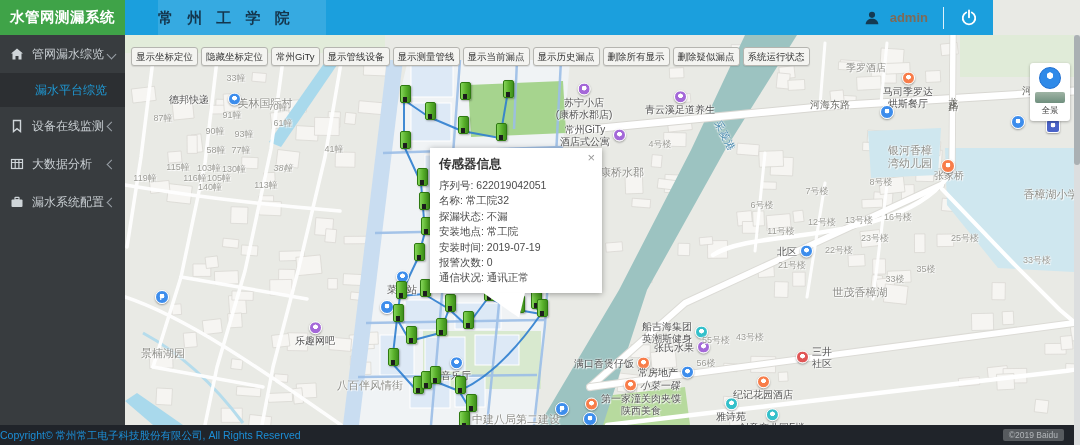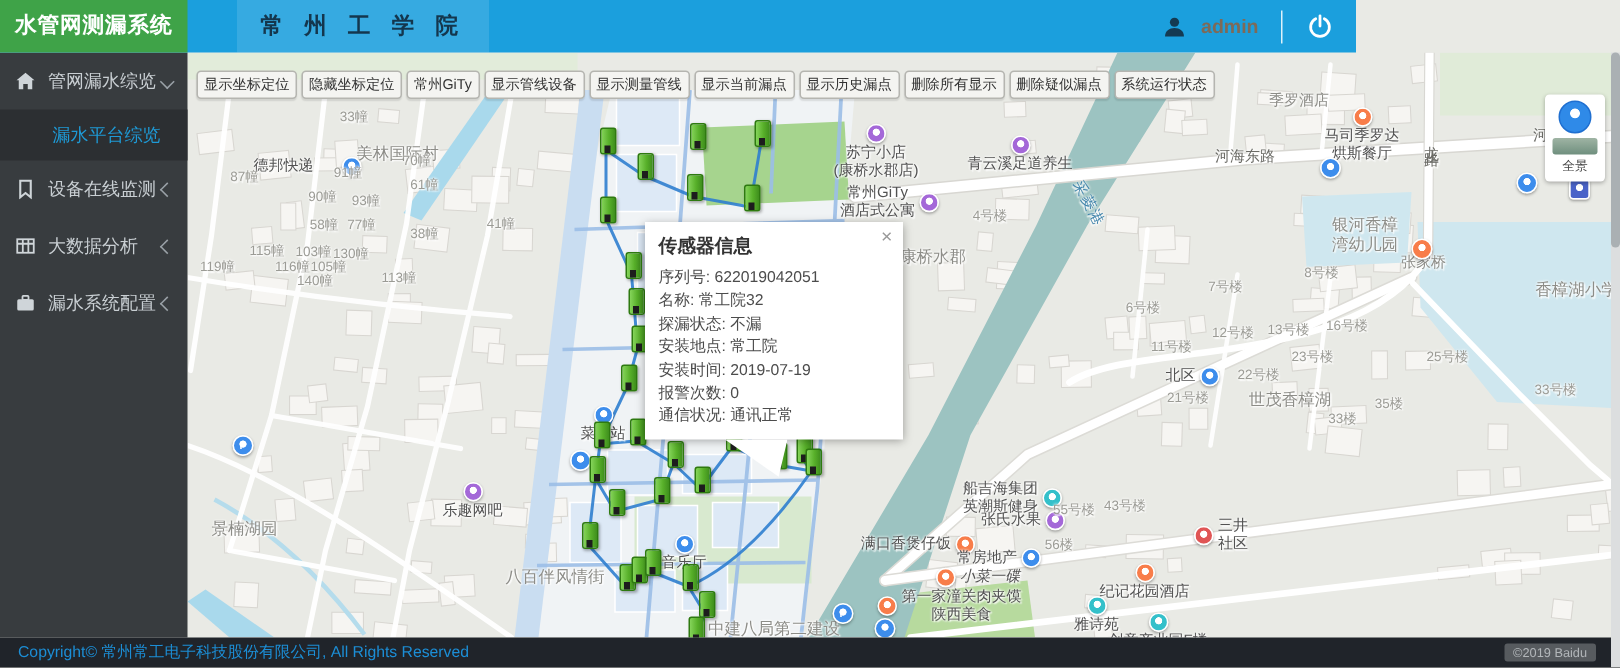--- a/index.html
+++ b/index.html
@@ -1,23 +1,23 @@
 <!DOCTYPE html>
 <html><head>
 <meta charset="utf-8">
 <style>
   html,body{margin:0;padding:0;background:#2a2d30;}
   #app{position:relative;width:1080px;height:445px;overflow:hidden;background:#e9eae5;
        font-family:"Liberation Sans","DejaVu Sans",sans-serif;}
   
-  #header{position:absolute;left:0;top:0;width:904px;height:35px;background:#1b9fdd;z-index:90;}
+  #header{position:absolute;left:0;top:0;width:993px;height:35px;background:#1b9fdd;z-index:90;}
   #brand{position:absolute;left:0;top:0;width:125px;height:35px;background:#3fa348;color:#fff;
          font-size:14.5px;font-weight:bold;text-align:center;line-height:35px;letter-spacing:.5px;}
   #title-band{position:absolute;left:158px;top:0;width:168px;height:35px;background:rgba(255,255,255,.12);}
-  #org-title{position:absolute;left:158px;top:0;width:168px;height:35px;line-height:35px;text-align:center;
+  #org-title{position:absolute;left:158px;top:0;width:168px;height:35px;line-height:35px;text-align:left;
              color:#14364d;font-size:15px;font-weight:bold;letter-spacing:5px;white-space:nowrap;}
   #user-area{position:absolute;right:0;top:0;height:35px;display:flex;align-items:center;gap:9px;padding-right:14px;}
   #user-name{color:#7e6a57;font-size:13px;font-weight:bold;}
   #user-divider{width:1px;height:22px;background:rgba(255,255,255,.85);margin:0 6px;}
   
   #sidebar{position:absolute;left:0;top:35px;width:125px;height:390px;background:#383c3f;z-index:80;}
   .s-item{height:38px;display:flex;align-items:center;padding:0 10px;color:#c9cfd3;font-size:12px;cursor:pointer;}
   .s-item .icn{width:14px;height:14px;margin-right:8px;flex:none;display:inline-flex;}
   .s-item .s-label{white-space:nowrap;}
   .chev{margin-left:auto;width:6px;height:6px;border:solid #9aa1a7;border-width:0 1.5px 1.5px 0;display:inline-block;flex:none;}
@@ -71,21 +71,21 @@
         box-shadow:0 1px 3px rgba(0,0,0,.3);z-index:45;display:flex;flex-direction:column;align-items:center;padding-top:4px;cursor:pointer;}
   .pano-ball{width:20px;height:20px;border-radius:50%;background:radial-gradient(circle at 50% 38%,#fff 3px,#2f8ae8 3.5px 100%);
              border:1px solid #1f6fd0;}
   .pano-img{width:30px;height:11px;background:linear-gradient(#9fb4a4,#6f8f7e);border-radius:2px;margin-top:3px;}
   .pano-label{font-size:8.5px;color:#444;margin-top:2px;}
   
   #scrollbar{position:absolute;left:1074px;top:35px;width:6px;height:410px;background:#dcdedf;z-index:95;}
   #scroll-thumb{position:absolute;left:0;top:0;width:6px;height:130px;background:#aab0b3;border-radius:3px;}
   
   #footer{position:absolute;left:0;top:425px;width:1080px;height:20px;background:#20242a;z-index:92;}
-  #copyright{font-size:10.5px;color:#1c8ed6;line-height:20px;padding-left:12px;border-radius:10px;}
+  #copyright{font-size:10.5px;color:#1c8ed6;line-height:20px;padding-left:0;border-radius:10px;}
   #attribution{position:absolute;right:16px;top:4px;height:12px;line-height:12px;background:#5d6165;color:#c2c6c9;
                font-size:8.5px;padding:0 6px;border-radius:2px;opacity:.9;}
 </style>
 </head>
 <body>
 
 <div id="app">
 
   <div id="header">
     <div id="brand">水管网测漏系统</div>
@@ -397,21 +397,21 @@
         <path d="M334,356 C370,340 400,302 416,279"></path>
       </g>
     </svg>
 
     <div id="map-labels">
         <div class="map-label lbl-area" style="left: 140px; top: 56px;">
           <span class="lbl-text">
             <span class="ln">美林国际村</span>
           </span>
         </div>
-        <div class="map-label lbl-poi side-right" style="left: 80px; top: 76px; gap: 19px;">
+        <div class="map-label lbl-poi side-right" style="left: 80px; top: 64px; gap: 19px;">
           <span class="lbl-text">
             <span class="ln">德邦快递</span>
           </span>
           <span class="poi-dot dot-blue"></span>
         </div>
         <div class="map-label lbl-bldg" style="left: 111px; top: 43px;">
           <span class="lbl-text">
             <span class="ln">33幢</span>
           </span>
         </div>
@@ -448,21 +448,21 @@
         <div class="map-label lbl-bldg" style="left: 91px; top: 115px;">
           <span class="lbl-text">
             <span class="ln">58幢</span>
           </span>
         </div>
         <div class="map-label lbl-bldg" style="left: 116px; top: 115px;">
           <span class="lbl-text">
             <span class="ln">77幢</span>
           </span>
         </div>
-        <div class="map-label lbl-bldg" style="left: 158px; top: 121px;">
+        <div class="map-label lbl-bldg" style="left: 158px; top: 133px; font-style: italic;">
           <span class="lbl-text">
             <span class="ln">38幢</span>
           </span>
         </div>
         <div class="map-label lbl-bldg" style="left: 209px; top: 114px;">
           <span class="lbl-text">
             <span class="ln">41幢</span>
           </span>
         </div>
         <div class="map-label lbl-bldg" style="left: 53px; top: 132px;">
@@ -586,21 +586,21 @@
         <div class="map-label lbl-bldg" style="left: 840px; top: 203px;">
           <span class="lbl-text">
             <span class="ln">25号楼</span>
           </span>
         </div>
         <div class="map-label lbl-bldg" style="left: 912px; top: 225px;">
           <span class="lbl-text">
             <span class="ln">33号楼</span>
           </span>
         </div>
-        <div class="map-label lbl-area" style="left: 735px; top: 220px;">
+        <div class="map-label lbl-area" style="left: 735px; top: 245px;">
           <span class="lbl-text">
             <span class="ln">世茂香樟湖</span>
           </span>
         </div>
         <div class="map-label lbl-poi side-right" style="left: 670px; top: 216px;">
           <span class="lbl-text">
             <span class="ln">北区</span>
           </span>
           <span class="poi-dot dot-blue"></span>
         </div>

